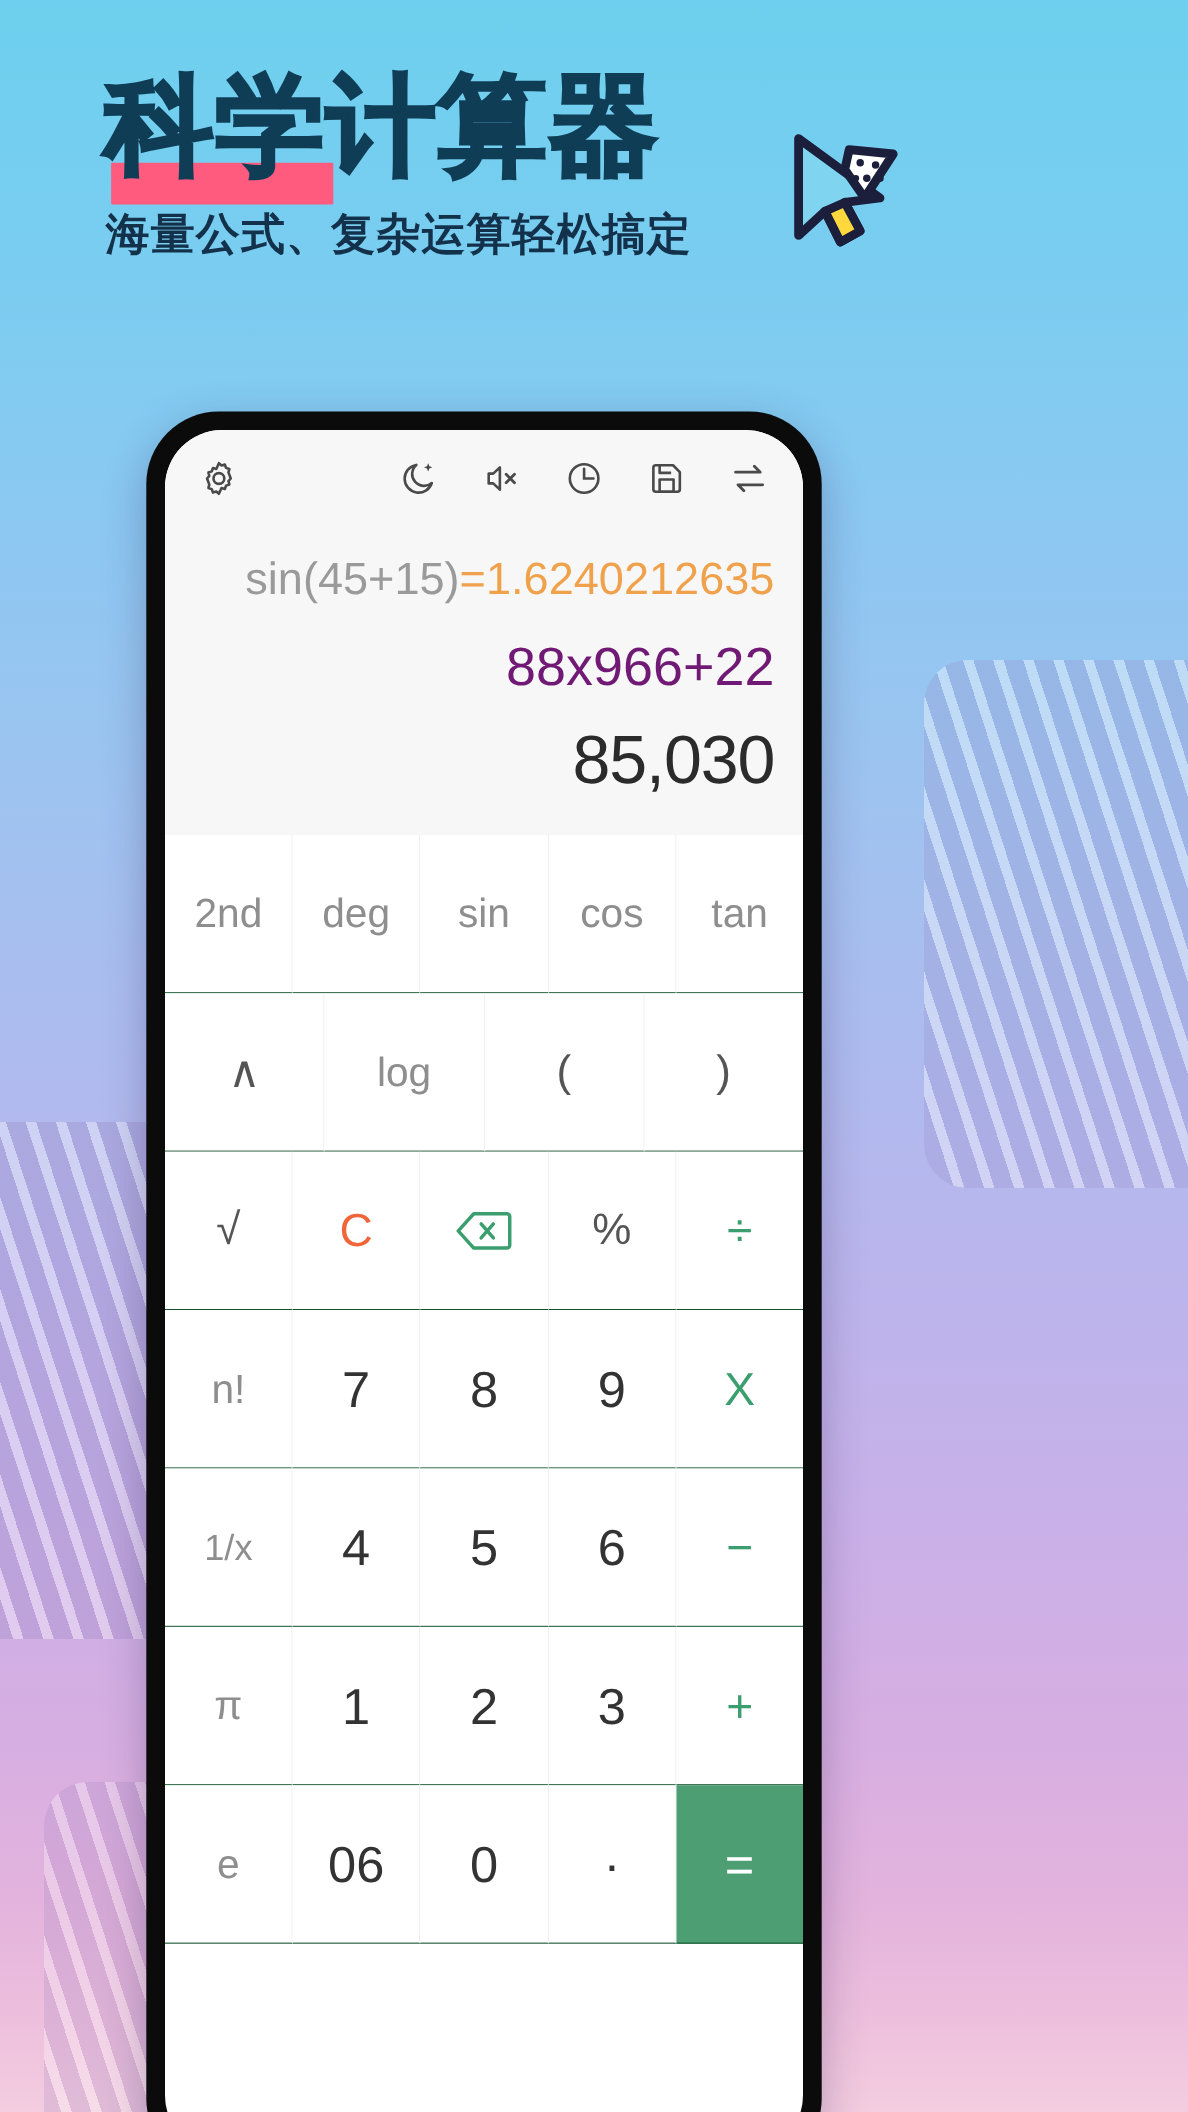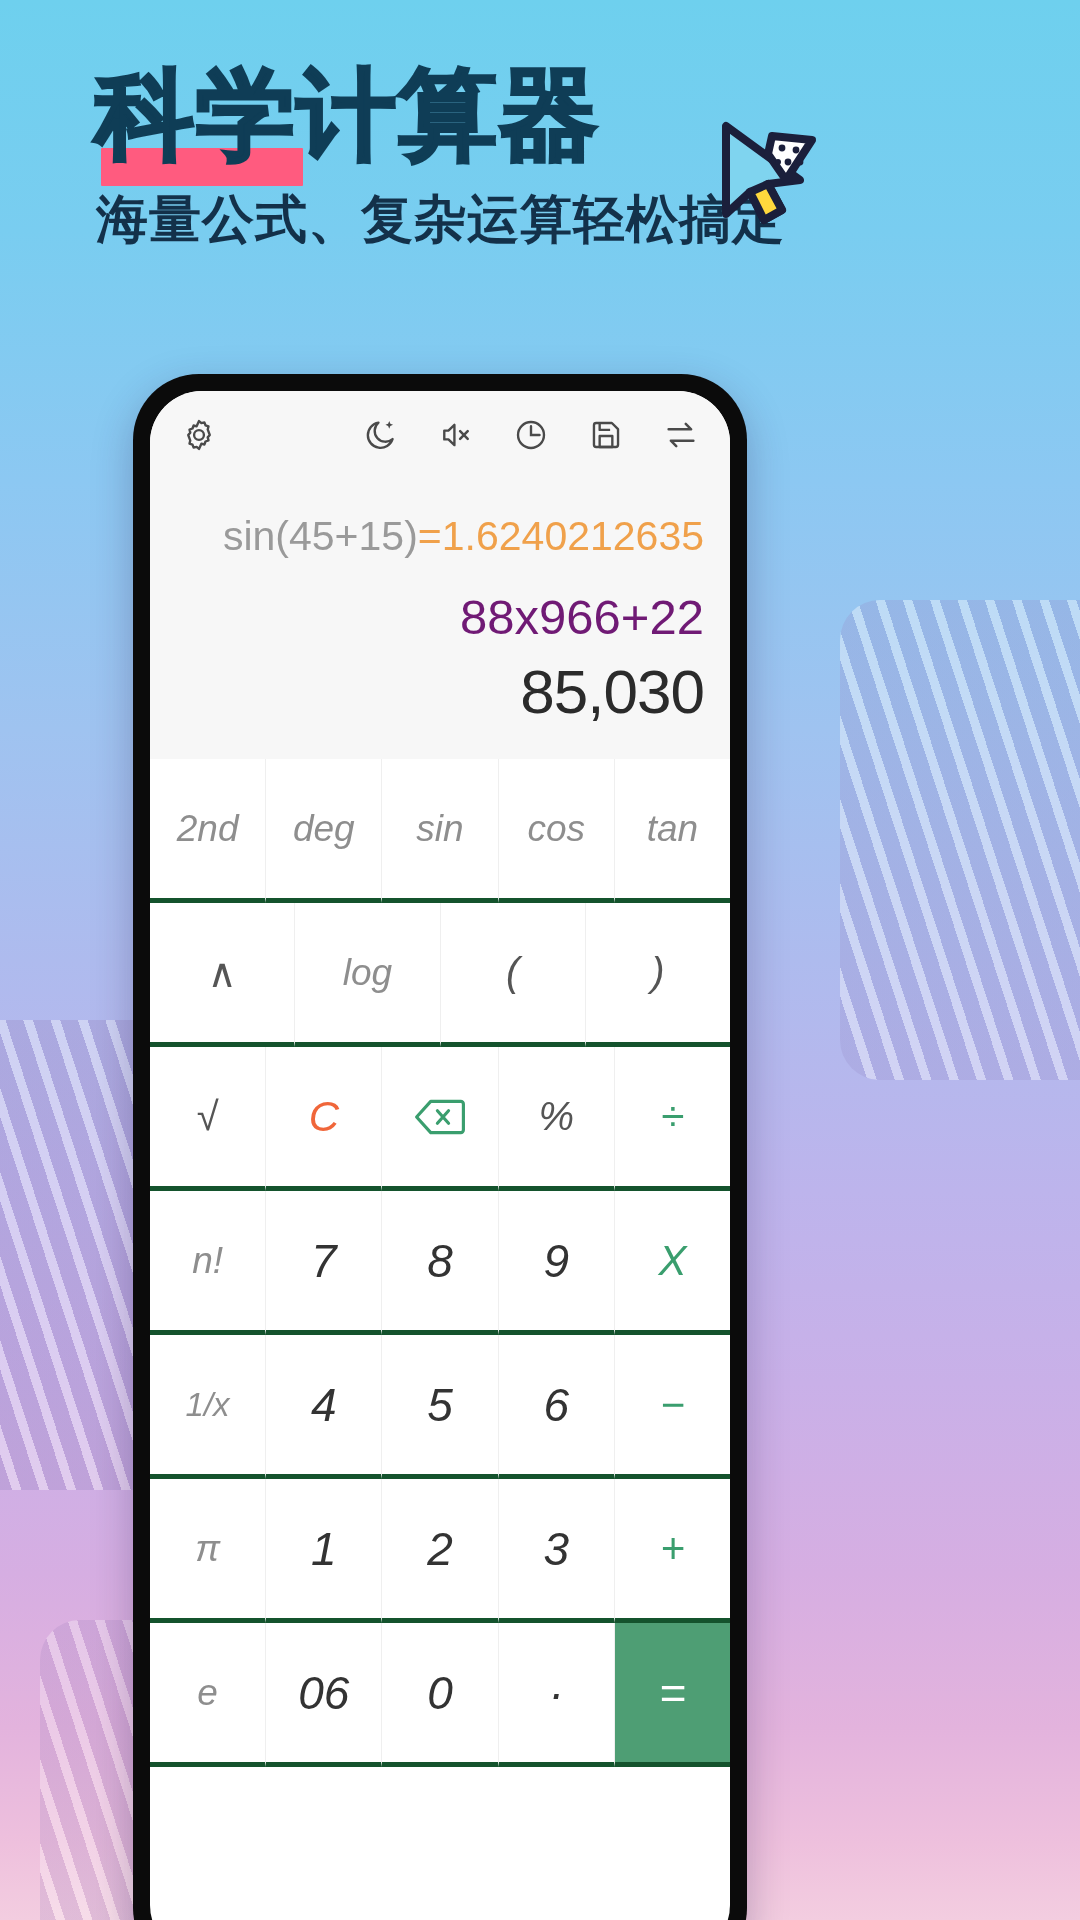--- a/index.html
+++ b/index.html
@@ -57,21 +57,21 @@
   .headline{
     position:relative;z-index:1;
     font-family:"DejaVu Sans","Liberation Sans",sans-serif;
     font-size:99px;font-weight:bold;line-height:1.08;
     color:#0f3d56;letter-spacing:2px;
     -webkit-text-stroke:3px #0f3d56;
   }
   .subhead{
     margin-left:96px;margin-top:16px;
     font-family:"DejaVu Sans","Liberation Sans",sans-serif;
-    font-size:52px;font-weight:bold;color:#13314a;letter-spacing:1px;
+    font-size:40px;font-weight:bold;color:#13314a;letter-spacing:1px;
   }
   .cursor-ico{position:absolute;left:712px;top:118px;width:110px;height:110px;z-index:3;}
 
   
   .phone{
     position:absolute;left:133px;top:374px;width:614px;height:1600px;
     background:#0b0b0b;border-radius:66px;
     box-shadow:0 14px 40px rgba(40,30,80,.28);
   }
   .screen{
@@ -88,31 +88,30 @@
   .tbicon{width:38px;height:38px;display:block;}
   
   .display{
     background:#f7f7f7;padding:0 26px 30px 26px;text-align:right;
     min-height:280px;box-sizing:border-box;
     display:flex;flex-direction:column;justify-content:flex-end;
   }
   .hist-line{font-size:41px;color:#9a9a9a;line-height:1.25;white-space:nowrap;}
   .hist-line .res{color:#f0a14b;}
   .expr-line{font-size:49px;color:#701a75;margin-top:26px;line-height:1.2;}
-  .result-line{font-size:62px;color:#2b2b2b;margin-top:8px;line-height:1.2;letter-spacing:-1px;}
+  .result-line{font-size:62px;color:#2b2b2b;margin-top:18px;line-height:1.2;letter-spacing:-1px;}
 
   
   .keypad{display:flex;flex-direction:column;background:#ffffff;}
   .krow{display:flex;height:144px;}
   .key{
     flex:1;display:flex;align-items:center;justify-content:center;
-    border-right:1px solid #efefef;border-bottom:5px solid #14532d;
+    border-right:1px solid #efefef;border-bottom:1px solid #14532d;
     font-size:40px;color:#3a3a3a;box-sizing:border-box;background:#fff;
     position:relative;
-    font-style:italic;
   }
   .key:last-child{border-right:none;}
   .k-fn{color:#8e8e8e;font-size:37px;}
   .k-fn-sm{color:#8e8e8e;font-size:33px;}
   .k-sym{color:#555;font-size:40px;}
   .k-green{color:#3a9e6e;font-size:42px;}
   .k-orange{color:#f0663a;font-size:42px;}
   .k-num{color:#333;font-size:46px;}
   .k-eq{background:#4e9e74;color:#ffffff;font-size:46px;border-right:none;}
 </style>

